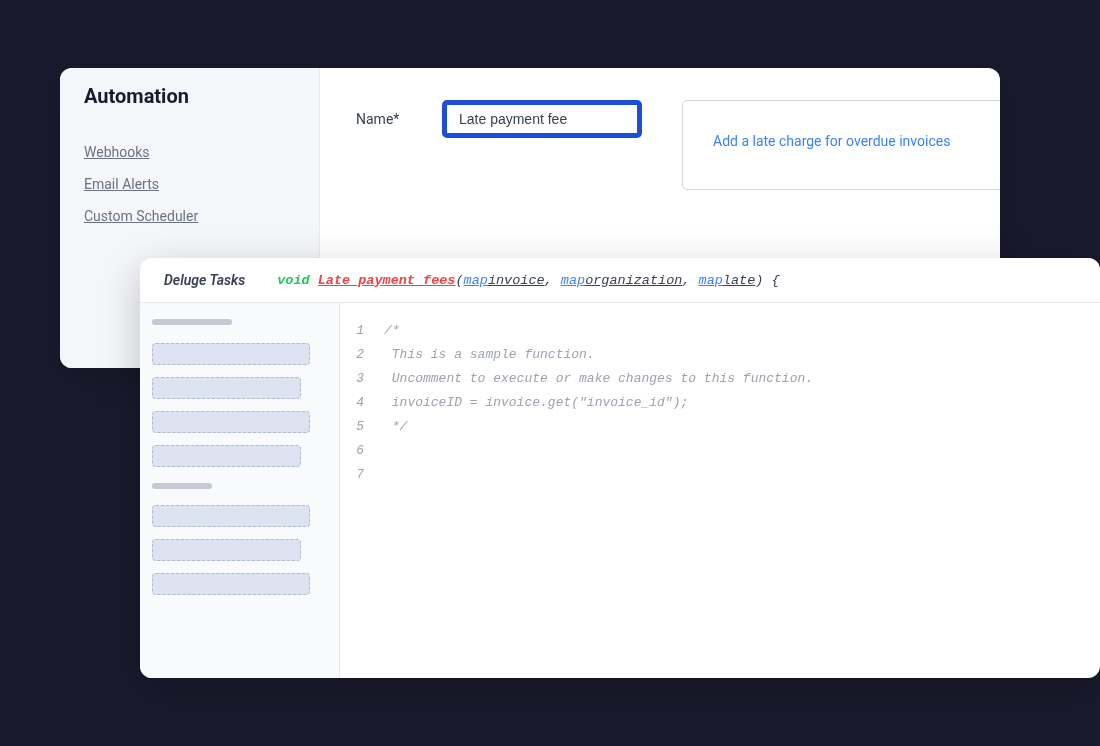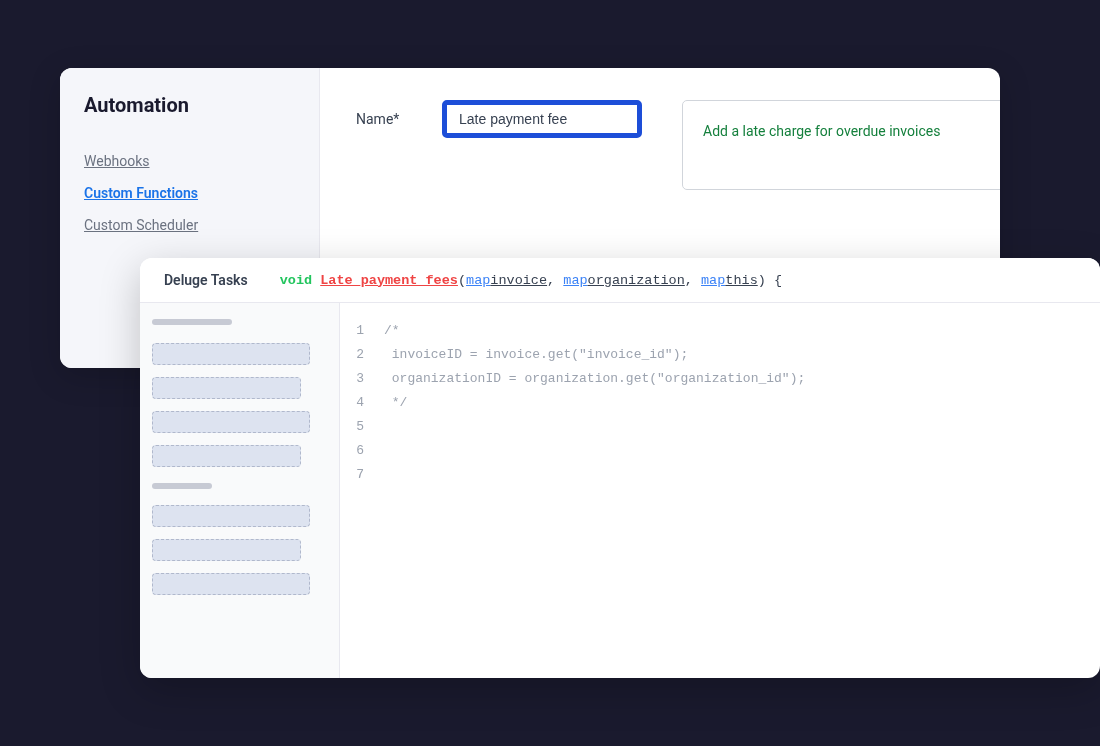--- a/index.html
+++ b/index.html
@@ -30,21 +30,21 @@
       background: #ffffff;
       border-radius: 12px;
       box-shadow: 0 8px 32px rgba(0,0,0,0.18);
       display: flex;
       overflow: hidden;
     }
 
     .sidebar {
       width: 260px;
       background: #f5f6fa;
-      padding: 25px 24px;
+      padding: 16px 24px;
       flex-shrink: 0;
       border-right: 1px solid #e8e8ef;
     }
 
     .sidebar-title {
       font-size: 20px;
       font-weight: 700;
       color: #1a1a2e;
       margin-bottom: 28px;
     }
@@ -127,39 +127,40 @@
       pointer-events: none;
       color: #6b7280;
       font-size: 12px;
     }
 
     .description-box {
       width: 325px;
       min-height: 90px;
       border: 1px solid #d1d5db;
       border-radius: 5px;
-      padding: 20px;
-      font-size: 14px;
-      color: #15803d;
+      padding: 30px;
+      font-size: 14px;
+      color: #3b82f6;
       line-height: 1.5;
     }
 
     
     .card-front {
       position: absolute;
       top: 190px;
       left: 80px;
       width: 960px;
       height: 420px;
       background: #ffffff;
       border-radius: 12px;
       box-shadow: 0 12px 40px rgba(0,0,0,0.22);
       display: flex;
       flex-direction: column;
       overflow: hidden;
+      font-style: italic;
     }
 
     .code-header {
       display: flex;
       align-items: center;
       padding: 14px 24px;
       border-bottom: 1px solid #e8e8ef;
       background: #fff;
       gap: 32px;
     }
@@ -262,21 +263,21 @@
   </style>
 </head>
 <body>
 
 <div class="scene">
 
   <div class="card-back">
     <div class="sidebar">
       <div class="sidebar-title">Automation</div>
       <div class="sidebar-item">Webhooks</div>
-      <div class="sidebar-item active">Custom Functions</div>
+      <div class="sidebar-item">Email Alerts</div>
       <div class="sidebar-item">Custom Scheduler</div>
     </div>
 
     <div class="form-area">
       <div class="form-fields">
         <div class="form-row">
           <label class="form-label">Name*</label>
           <input class="form-input" type="text" value="Late payment fee" style="">
         </div>
       </div>
@@ -293,21 +294,21 @@
         <span class="sig-paren">&nbsp;</span>
         <span class="sig-fn">Late_payment_fees</span>
         <span class="sig-paren"> (</span>
         <span class="sig-map">map</span>
         <span class="sig-param"> invoice</span>
         <span class="sig-comma">,&nbsp;</span>
         <span class="sig-map">map</span>
         <span class="sig-param"> organization</span>
         <span class="sig-comma">,&nbsp;</span>
         <span class="sig-map">map</span>
-        <span class="sig-param"> this</span>
+        <span class="sig-param"> late</span>
         <span class="sig-brace">) {</span>
       </div>
     </div>
 
     <div class="code-body">
 
       <div class="code-sidebar">
         <div class="code-sidebar-label"></div>
         <div class="skeleton-block sm"></div>
         <div class="skeleton-block md"></div>
@@ -324,21 +325,22 @@
           <div>1</div>
           <div>2</div>
           <div>3</div>
           <div>4</div>
           <div>5</div>
           <div>6</div>
           <div>7</div>
         </div>
         <div class="code-lines">
           <div class="code-line code-comment">/*</div>
+          <div class="code-line code-comment"> This is a sample function.</div>
+          <div class="code-line code-comment"> Uncomment to execute or make changes to this function.</div>
           <div class="code-line code-comment"> invoiceID = invoice.get("invoice_id");</div>
-          <div class="code-line code-comment"> organizationID = organization.get("organization_id");</div>
           <div class="code-line code-comment"> */</div>
         </div>
       </div>
     </div>
   </div>
 
 </div>
 
 </body></html>

